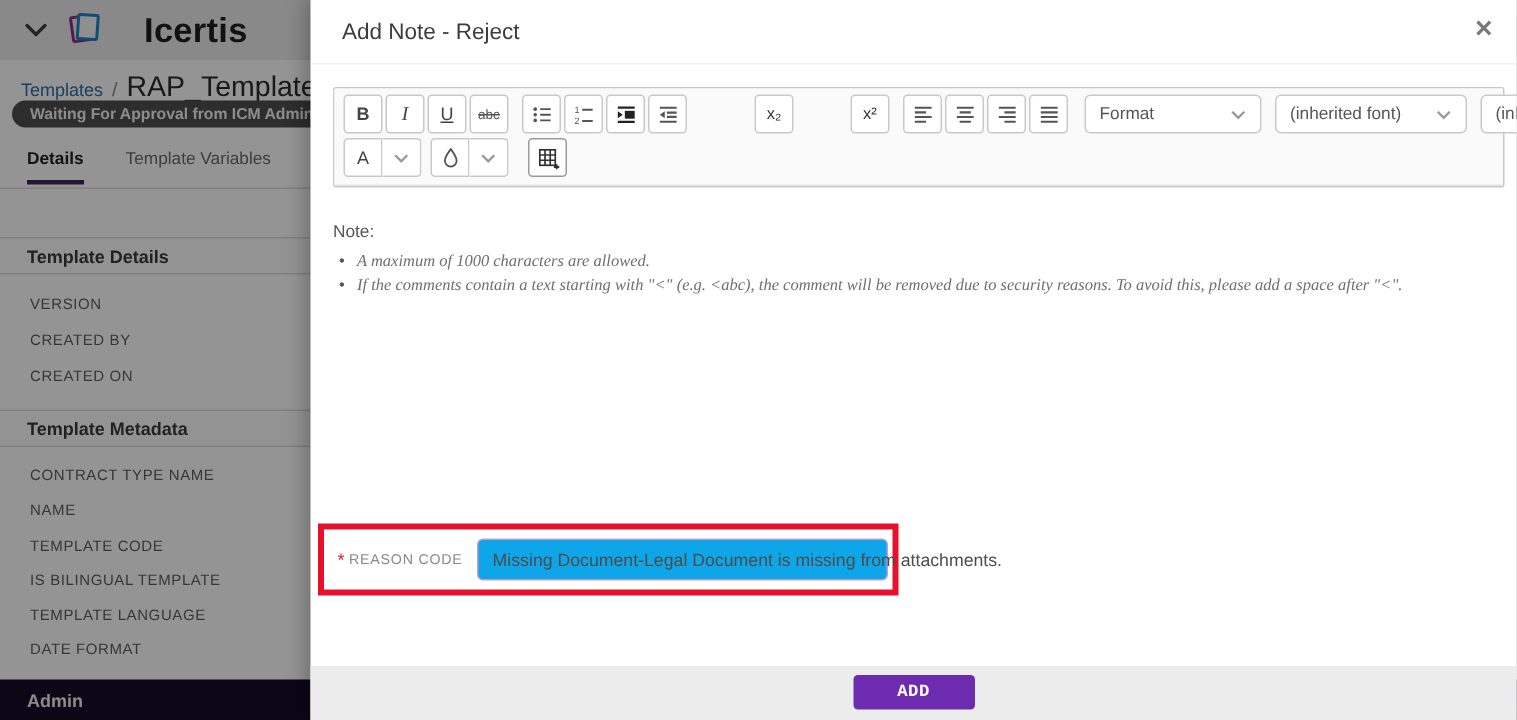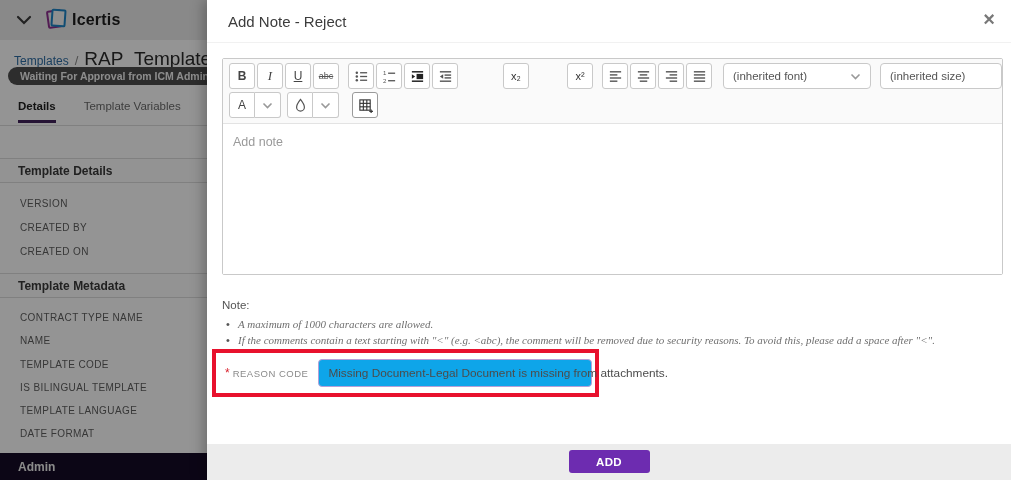--- a/index.html
+++ b/index.html
@@ -10,21 +10,21 @@
   
   .app { position:absolute; inset:0; background:#fff; }
   .app-header { position:absolute; left:0; top:0; width:1011px; height:40px;
     background:#ececec; display:flex; align-items:center; padding-left:16px; }
   .hdr-chevron { margin-right:14px; display:flex; }
   .logo-wrap { display:flex; align-items:center; }
   .logo-mark { position:relative; width:24px; height:26px; margin-right:2px; }
   .logo-sq { position:absolute; width:15px; height:18px; border-radius:2px; }
   .logo-sq.back { left:1px; top:3px; border:2.5px solid #8d2f8f; transform:rotate(-8deg); }
   .logo-sq.front { left:5px; top:2px; border:2.5px solid #1e86c7; background:#f6f6f6; transform:rotate(4deg); }
-  .logo-text { font-size:16px; font-weight:bold; color:#1e1e1e; letter-spacing:.2px; }
+  .logo-text { font-size:23px; font-weight:bold; color:#1e1e1e; letter-spacing:.2px;margin-left:24px; }
 
   .breadcrumb { position:absolute; left:14px; top:48px; display:flex; align-items:baseline; white-space:nowrap; }
   .bc-link { font-size:12px; color:#2e6da4; margin-right:6px; }
   .bc-sep { font-size:13px; color:#888; margin-right:6px; }
   .bc-current { font-size:19px; color:#2b2b2b; }
 
   .status-badge { position:absolute; left:8px; top:67px; height:18px; padding:0 12px;
     background:#4e4e4e; border-radius:9px; color:#f2f2f2; font-size:10.5px; font-weight:bold;
     display:flex; align-items:center; white-space:nowrap; }
 
@@ -66,21 +66,21 @@
     font-size:12px; color:#444; cursor:pointer; flex:none; }
   .tb-gap { width:7px; flex:none; }
   .tb-b { font-weight:bold; }
   .tb-i { font-family:"Liberation Serif", serif; font-style:italic; font-size:13px; }
   .tb-u { text-decoration:underline; }
   .tb-strike { font-size:9px; text-decoration:line-through; color:#555; }
   .tb-sub, .tb-sup { font-size:11px; color:#333;margin-left:36px; }
   .tb-dd { height:26px; background:#fff; border:1px solid #c9c9c9; border-radius:4px;
     display:flex; align-items:center; justify-content:space-between; padding:0 9px;
     font-size:11.5px; color:#555; margin-left:9px; cursor:pointer; flex:none; }
-  .dd-format { width:118px; } .dd-font { width:148px; } .dd-size { width:122px; }
+  .dd-format { width:118px; } .dd-font { width:128px; } .dd-size { width:122px; }
   .split { display:flex; margin-right:4px; }
   .split .tb-btn:first-child { border-radius:3px 0 0 3px; margin-right:0; }
   .split .tb-btn:last-child { border-radius:0 3px 3px 0; border-left:none; }
   .tb-table { border-color:#9a9a9a; }
   .editor-body { height:150px; background:#fff; padding:8px 10px; }
   .placeholder { font-size:12.5px; color:#9a9a9a; }
 
   
   .note-block { margin:24px 0 0 15px; }
   .note-heading { font-size:11.5px; color:#555; margin-bottom:5px; }
@@ -98,21 +98,21 @@
   .reason-select { width:274px; height:28px; border:1.5px solid #b4a0d8; border-radius:4px;
     background:#0ea5e9; display:flex; align-items:center; justify-content:space-between;
     padding:0 8px 0 9px; cursor:pointer; }
   .reason-value { font-size:11.8px; color:#4c4c4c; white-space:nowrap; }
 
   
   .modal-footer { position:absolute; left:0; bottom:0; width:804px; height:36px;
     background:#ececec; display:flex; align-items:flex-start; justify-content:center; }
   .add-btn { margin-top:6px; width:81px; height:23px; background:#6d2cb0; border:none;
     border-radius:3px; color:#fff; font-size:11.5px; font-weight:bold; letter-spacing:.3px;
-    cursor:pointer; font-family:Liberation Sans, sans-serif; }
+    cursor:pointer; font-family:Liberation Mono, monospace; }
 
   svg { display:block; }
 </style>
 </head>
 <body>
 
 <div class="stage">
 
   <div class="app">
     <div class="app-header">
@@ -264,20 +264,26 @@
           <span class="tb-btn">
             <svg width="15" height="15" viewBox="0 0 16 16">
                 <g stroke="#555" stroke-width="1.5">
                   <line x1="2" y1="3" x2="14" y2="3"></line>
                   <line x1="2" y1="6.3" x2="14" y2="6.3"></line>
                   <line x1="2" y1="9.6" x2="14" y2="9.6"></line>
                   <line x1="2" y1="13" x2="14" y2="13"></line>
                 </g>
               </svg>
           </span>
+          <span class="tb-dd dd-format">
+            <span>Format</span>
+            <svg width="11" height="7" viewBox="0 0 11 7">
+                <polyline points="1.5,1.5 5.5,5.5 9.5,1.5" fill="none" stroke="#999" stroke-width="1.6"></polyline>
+              </svg>
+          </span>
           <span class="tb-dd dd-font">
             <span>(inherited font)</span>
             <svg width="11" height="7" viewBox="0 0 11 7">
                 <polyline points="1.5,1.5 5.5,5.5 9.5,1.5" fill="none" stroke="#999" stroke-width="1.6"></polyline>
               </svg>
           </span>
           <span class="tb-dd dd-size">
             <span>(inherited size)</span>
 
           </span>
@@ -314,23 +320,20 @@
                   <line x1="9.4" y1="2" x2="9.4" y2="13"></line>
                 </g>
                 <g stroke="#333" stroke-width="1.3">
                   <line x1="12" y1="14.2" x2="16" y2="14.2"></line>
                   <line x1="14" y1="12.2" x2="14" y2="16"></line>
                 </g>
               </svg>
           </span>
         </div>
       </div>
-      <div class="editor-body">
-        <span class="placeholder">Add note</span>
-      </div>
     </div>
 
     <div class="note-block">
       <div class="note-heading">Note:</div>
       <ul class="note-bullets">
         <li>A maximum of 1000 characters are allowed.</li>
         <li>If the comments contain a text starting with "&lt;" (e.g. &lt;abc), the comment will be removed due to security reasons. To avoid this, please add a space after "&lt;".</li>
       </ul>
     </div>
 

